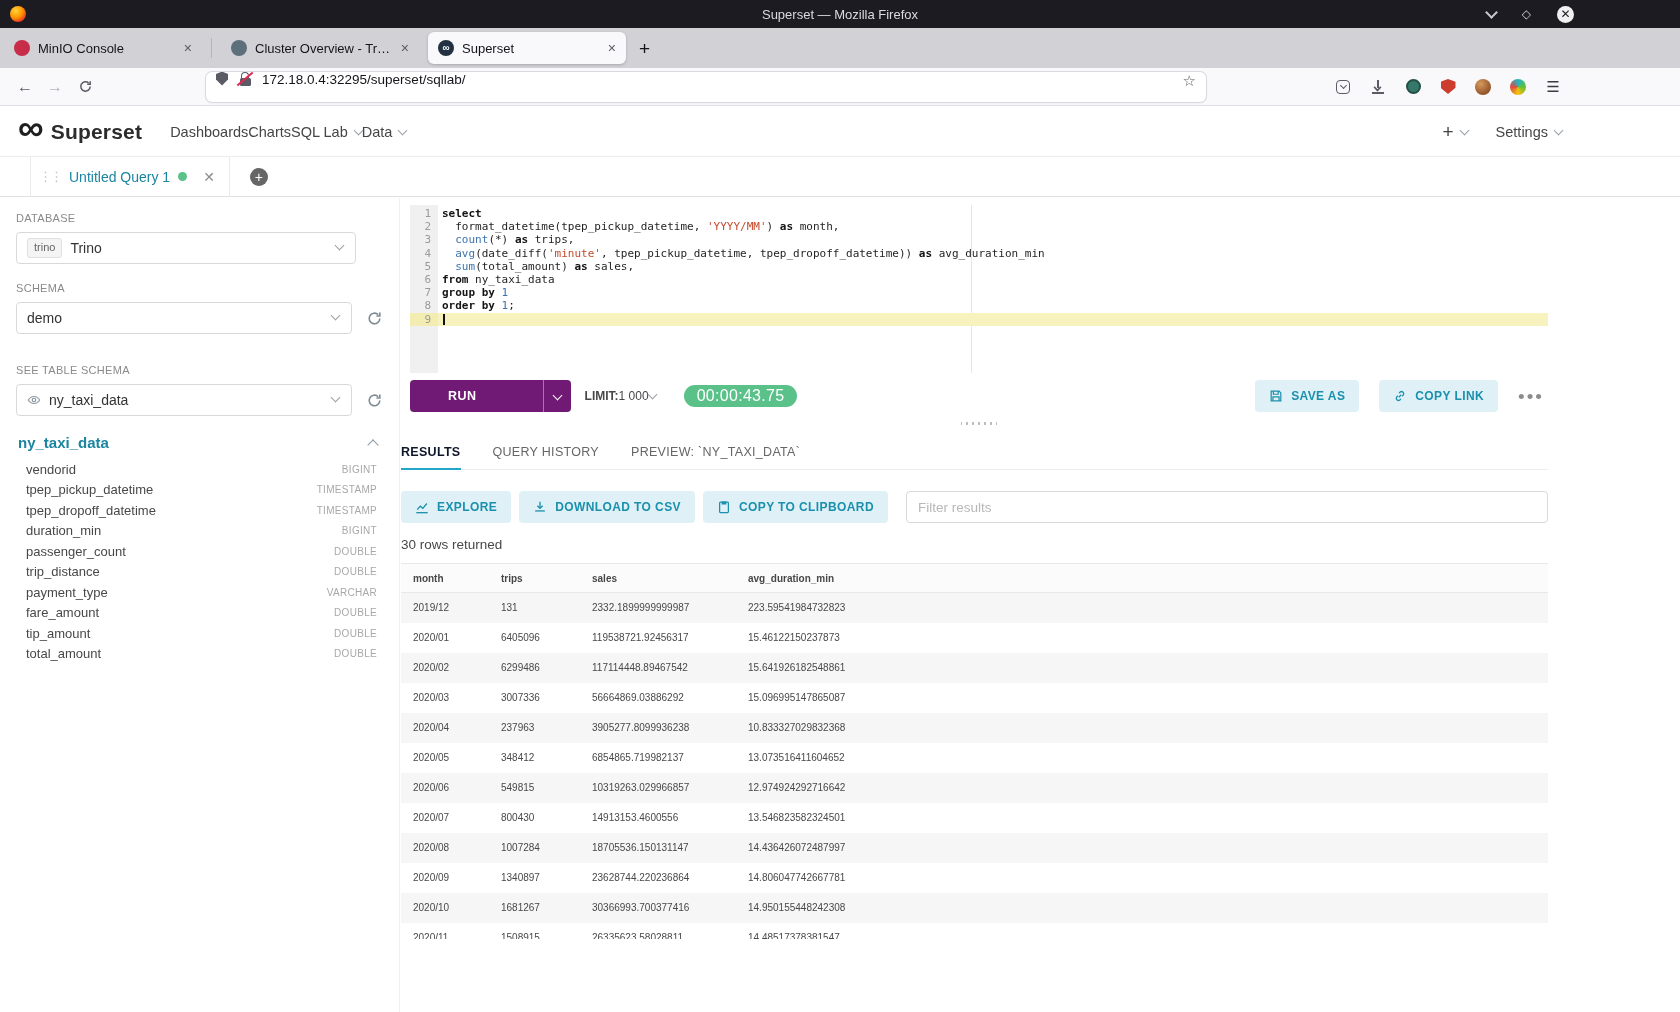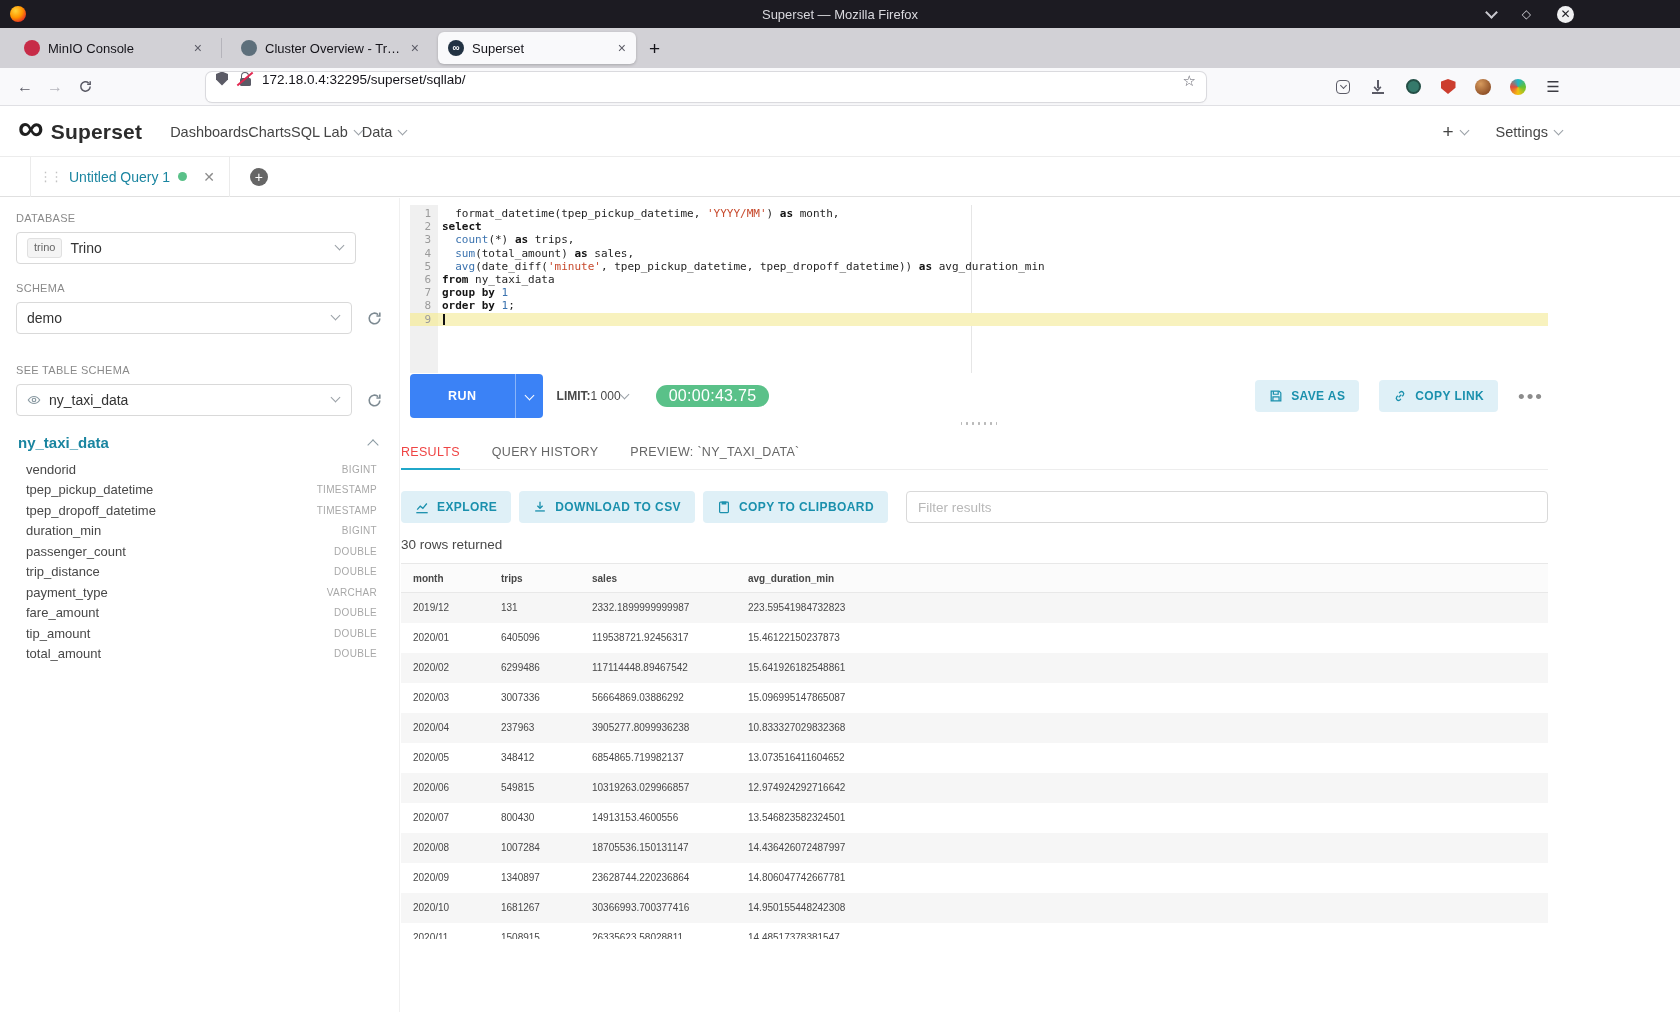--- a/index.html
+++ b/index.html
@@ -9,21 +9,21 @@
   
   .titlebar{position:absolute;top:0;left:0;right:0;height:28px;background:#1c1b22;display:flex;align-items:center;padding:0 14px 0 10px;}
   .ff-logo{width:16px;height:16px;border-radius:50%;background:radial-gradient(circle at 35% 30%,#ffd43b,#ff9500 45%,#e3272b 82%);z-index:2;}
   .titlebar-title{position:absolute;left:0;right:0;text-align:center;color:#d9d9de;font-size:13px;}
   .win-controls{margin-left:auto;display:flex;gap:26px;align-items:center;z-index:2;padding-right:92px;}
   .wc-min{width:9px;height:9px;border-right:2px solid #c9c9cf;border-bottom:2px solid #c9c9cf;transform:rotate(45deg);margin-top:-4px;}
   .wc-max{color:#c9c9cf;font-size:12px;line-height:1;}
   .wc-close{width:17px;height:17px;border-radius:50%;background:#f0f0f2;color:#1c1b22;font-size:12px;display:flex;align-items:center;justify-content:center;line-height:1;}
 
   
-  .tabstrip{position:absolute;top:28px;left:0;right:0;height:40px;background:#d2d1d6;display:flex;align-items:center;padding:0 14px;}
+  .tabstrip{position:absolute;top:28px;left:0;right:0;height:40px;background:#d2d1d6;display:flex;align-items:center;padding:0 4px;}
   .btab{width:198px;height:32px;border-radius:6px;display:flex;align-items:center;padding:0 10px;gap:8px;font-size:13px;color:#15141a;margin-right:9px;}
   .btab.active{background:#f9f9fb;box-shadow:0 1px 3px rgba(0,0,0,.2);}
   .btab-title{white-space:nowrap;overflow:hidden;text-overflow:ellipsis;}
   .btab-close{margin-left:auto;color:#5b5b66;font-size:14px;line-height:1;}
   .tab-sep{width:1px;height:20px;background:#b5b4bb;margin-right:9px;}
   .fav{width:16px;height:16px;border-radius:4px;flex:0 0 16px;}
   .fav-minio{background:#c72c48;border-radius:50%;}
   .fav-trino{background:#5d6f7b;border-radius:50%;}
   .fav-superset{background:#223243;border-radius:50%;color:#fff;font-size:10px;font-weight:bold;display:flex;align-items:center;justify-content:center;line-height:1;}
   .newtab-btn{color:#15141a;font-size:19px;margin-left:4px;line-height:1;}
@@ -102,41 +102,41 @@
   .code-line.active{background:#f8f2be;}
   .tok-kw{font-weight:bold;color:#141414;}
   .tok-fn{color:#3b73af;}
   .tok-num{color:#3b73af;}
   .tok-str{color:#c7492c;}
   .tok-pl{color:#1f1f1f;}
   .cursor{display:inline-block;width:2px;height:11px;background:#111;vertical-align:middle;margin-left:1px;}
 
   
   .toolbar{position:absolute;left:410px;top:379px;width:1138px;height:34px;display:flex;align-items:center;}
-  .run-btn{height:44px;background:#3b82f6;border-radius:4px;color:#fff;display:flex;align-items:stretch;overflow:hidden;}
+  .run-btn{height:32px;background:#701a75;border-radius:4px;color:#fff;display:flex;align-items:stretch;overflow:hidden;gap:28px;}
   .run-main{padding:0 38px;display:flex;align-items:center;font-size:12.5px;font-weight:bold;letter-spacing:.5px;}
   .run-caret{width:28px;border-left:1px solid rgba(255,255,255,.4);display:flex;align-items:center;justify-content:center;}
   .run-caret .chev{border-color:#fff;margin-top:-2px;}
   .limit{margin-left:14px;display:flex;align-items:center;font-size:12px;color:#484848;}
   .limit-label{font-weight:bold;}
   .timer{margin-left:28px;height:22px;border-radius:12px;background:#5ac189;color:#fff;font-size:16px;display:flex;align-items:center;padding:0 13px;letter-spacing:.3px;}
   .toolbar-right{margin-left:auto;display:flex;align-items:center;gap:20px;}
   .soft-btn{height:32px;border-radius:4px;background:#dff0f7;color:#1a90ad;display:flex;align-items:center;gap:8px;padding:0 14px;font-size:12px;font-weight:bold;letter-spacing:.4px;white-space:nowrap;}
   .soft-btn svg{flex:0 0 auto;}
   .more-dots{color:#8c8c8c;font-size:19px;letter-spacing:2px;line-height:1;margin-right:4px;}
 
   
   .grip{position:absolute;left:410px;top:421px;width:1138px;display:flex;justify-content:center;}
   .grip-dots{width:36px;height:5px;background-image:radial-gradient(circle,#b9b9b9 1.1px,transparent 1.3px);background-size:6px 5px;background-position:center;}
 
   
   .south{position:absolute;left:401px;top:437px;width:1147px;bottom:0;background:#fff;}
   .south-tabs{display:flex;gap:32px;border-bottom:1px solid #ededed;height:33px;}
   .stab{font-size:12.5px;color:#666;padding-top:8px;position:relative;letter-spacing:.3px;}
-  .stab.active{color:#ef4444;font-weight:normal;}
+  .stab.active{color:#0f172a;font-weight:bold;}
   .stab.active::after{content:"";position:absolute;left:0;right:0;bottom:-1px;height:2px;background:#20a7c9;}
   .south-actions{margin-top:21px;display:flex;gap:8px;align-items:center;}
   .filter-input{flex:1;margin-left:10px;height:32px;border:1px solid #d9d9d9;border-radius:4px;padding:0 11px;font-size:13.5px;color:#333;font-family:"Liberation Sans",sans-serif;outline:none;}
   .filter-input::placeholder{color:#b8b8b8;}
   .rows-returned{margin-top:14px;font-size:13.5px;color:#484848;}
   .results-wrap{margin-top:11px;height:376px;overflow:hidden;}
   table.results{width:100%;border-collapse:collapse;font-size:10px;color:#484848;table-layout:fixed;}
   table.results th{height:29px;text-align:left;font-weight:bold;padding:0 12px;background:#fbfbfb;border-top:1px solid #e8e8e8;border-bottom:1px solid #e8e8e8;}
   table.results th:nth-child(1){width:88px;}
   table.results th:nth-child(2){width:91px;}
@@ -367,25 +367,25 @@
       <div class="gutter-line">2</div>
       <div class="gutter-line">3</div>
       <div class="gutter-line">4</div>
       <div class="gutter-line">5</div>
       <div class="gutter-line">6</div>
       <div class="gutter-line">7</div>
       <div class="gutter-line">8</div>
       <div class="gutter-line active">9</div>
     </div>
   <div class="editor-code">
+      <div class="code-line"><span class="tok-kw">select</span></div>
       <div class="code-line"><span class="tok-pl">  format_datetime(tpep_pickup_datetime, </span><span class="tok-str">'YYYY/MM'</span><span class="tok-pl">) </span><span class="tok-kw">as</span><span class="tok-pl"> month,</span></div>
-      <div class="code-line"><span class="tok-kw">select</span></div>
       <div class="code-line"><span class="tok-pl">  </span><span class="tok-fn">count</span><span class="tok-pl">(*) </span><span class="tok-kw">as</span><span class="tok-pl"> trips,</span></div>
+      <div class="code-line"><span class="tok-pl">  </span><span class="tok-fn">avg</span><span class="tok-pl">(date_diff(</span><span class="tok-str">'minute'</span><span class="tok-pl">, tpep_pickup_datetime, tpep_dropoff_datetime)) </span><span class="tok-kw">as</span><span class="tok-pl"> avg_duration_min</span></div>
       <div class="code-line"><span class="tok-pl">  </span><span class="tok-fn">sum</span><span class="tok-pl">(total_amount) </span><span class="tok-kw">as</span><span class="tok-pl"> sales,</span></div>
-      <div class="code-line"><span class="tok-pl">  </span><span class="tok-fn">avg</span><span class="tok-pl">(date_diff(</span><span class="tok-str">'minute'</span><span class="tok-pl">, tpep_pickup_datetime, tpep_dropoff_datetime)) </span><span class="tok-kw">as</span><span class="tok-pl"> avg_duration_min</span></div>
       <div class="code-line"><span class="tok-kw">from</span><span class="tok-pl"> ny_taxi_data</span></div>
       <div class="code-line"><span class="tok-kw">group by</span><span class="tok-pl"> </span><span class="tok-num">1</span></div>
       <div class="code-line"><span class="tok-kw">order by</span><span class="tok-pl"> </span><span class="tok-num">1</span><span class="tok-pl">;</span></div>
       <div class="code-line active"><span class="cursor"></span></div>
     </div>
 </div>
 
 <div class="toolbar">
   <div class="run-btn">
     <span class="run-main">RUN</span>

